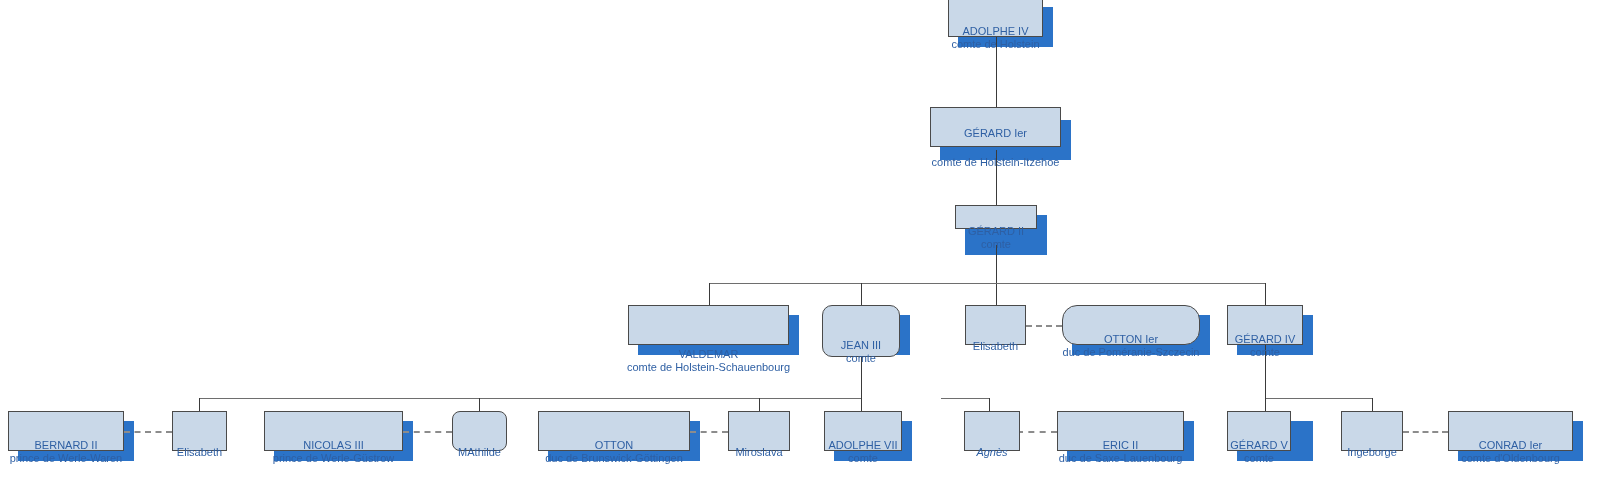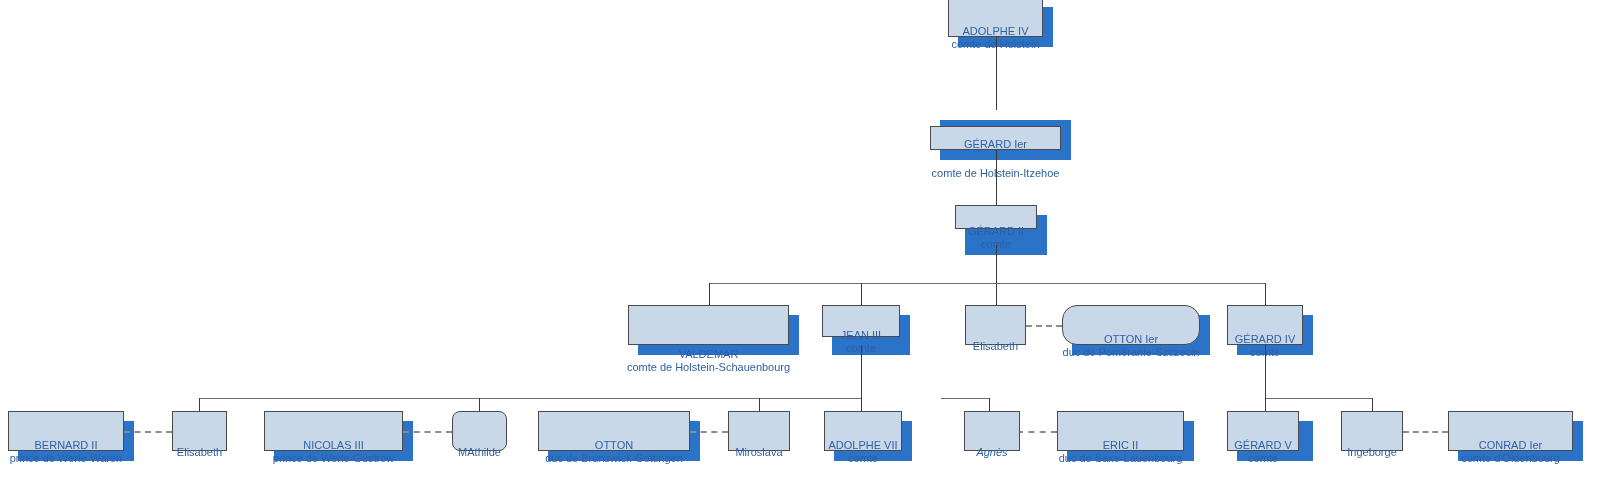--- a/index.html
+++ b/index.html
@@ -100,33 +100,33 @@
       <div class="marriage" style="left: 403px; top: 431px; width: 49px;"></div>
       <div class="marriage" style="left: 690px; top: 431px; width: 38px;"></div>
       <div class="marriage" style="left: 1017px; top: 431px; width: 40px;"></div>
       <div class="marriage" style="left: 1403px; top: 431px; width: 45px;"></div>
     </div>
   <div id="node-layer">
       <div class="node" style="left: 948px; top: -3px; width: 95px; height: 40px;">
         <div class="l1">ADOLPHE IV</div>
         <div class="l2">comte de Holstein</div>
       </div>
-      <div class="node" style="left: 930px; top: 126px; width: 131px; height: 24px; gap: 16px;">
+      <div class="node" style="left: 930px; top: 107px; width: 131px; height: 40px; gap: 16px;">
         <div class="l1">GÉRARD Ier</div>
         <div class="l2">comte de Holstein-Itzehoe</div>
       </div>
       <div class="node" style="left: 955px; top: 205px; width: 82px; height: 24px;">
         <div class="l1">GÉRARD II</div>
         <div class="l2">comte</div>
       </div>
       <div class="node" style="left: 628px; top: 305px; width: 161px; height: 40px; justify-content: space-between;">
         <div class="l1">VALDEMAR</div>
         <div class="l2">comte de Holstein-Schauenbourg</div>
       </div>
-      <div class="node" style="left: 822px; top: 305px; width: 78px; height: 32px;">
+      <div class="node" style="left: 822px; top: 305px; width: 78px; height: 52px; border-radius: 10px;">
         <div class="l1">JEAN III</div>
         <div class="l2">comte</div>
       </div>
       <div class="node" style="left: 965px; top: 305px; width: 61px; height: 40px;">
         <div class="l1">Elisabeth</div>
       </div>
       <div class="node" style="left: 1062px; top: 305px; width: 138px; height: 40px; border-radius: 15px;">
         <div class="l1">OTTON Ier</div>
         <div class="l2">duc de Poméranie-Szczecin</div>
       </div>
@@ -159,21 +159,21 @@
         <div class="l1">ADOLPHE VII</div>
         <div class="l2">comte</div>
       </div>
       <div class="node" style="left: 964px; top: 411px; width: 56px; height: 40px; font-style: italic;">
         <div class="l1">Agnès</div>
       </div>
       <div class="node" style="left: 1057px; top: 411px; width: 127px; height: 40px;">
         <div class="l1">ERIC II</div>
         <div class="l2">duc de Saxe-Lauenbourg</div>
       </div>
-      <div class="node" style="left: 1227px; top: 411px; width: 72px; height: 40px;">
+      <div class="node" style="left: 1227px; top: 411px; width: 64px; height: 40px;">
         <div class="l1">GÉRARD V</div>
         <div class="l2">comte</div>
       </div>
       <div class="node" style="left: 1341px; top: 411px; width: 62px; height: 40px;">
         <div class="l1">Ingeborge</div>
       </div>
       <div class="node" style="left: 1448px; top: 411px; width: 125px; height: 40px;">
         <div class="l1">CONRAD Ier</div>
         <div class="l2">comte d'Oldenbourg</div>
       </div>

